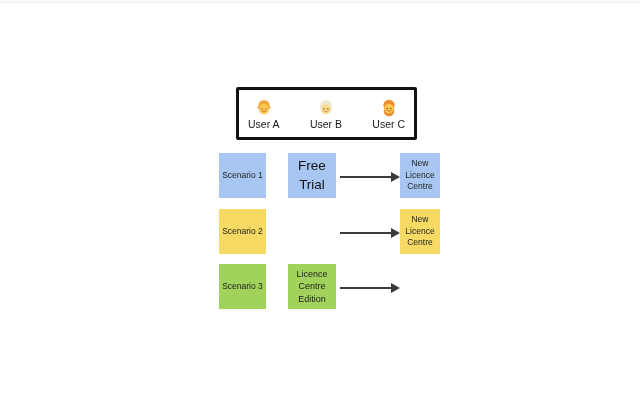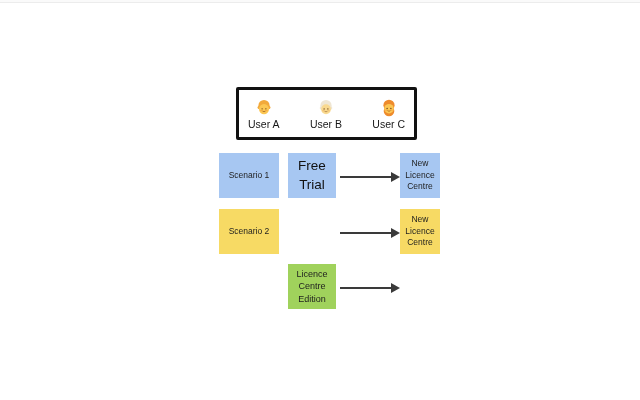--- a/index.html
+++ b/index.html
@@ -27,21 +27,21 @@
   .user svg { width: 18px; height: 18px; display: block; }
   .user-label { font-size: 10.5px; color: #161616; white-space: nowrap; }
 
   
   .sticky {
     position: absolute; height: 45px;
     display: flex; align-items: center; justify-content: center;
     text-align: center; padding: 2px;
     font-size: 8.5px; line-height: 1.4; color: #1e1e1e;
   }
-  .col-left  { left: 219px; width: 60px; }
+  .col-left  { left: 219px; width: 47px; }
   .col-mid   { left: 288px; width: 48px; font-size: 9px; }
   .col-right { left: 400px; width: 40px; }
   .r1 { top: 153px; }
   .r2 { top: 209px; }
   .r3 { top: 264px; }
   .c-blue   { background: #A7C7F2; }
   .c-yellow { background: #F7DA64; }
   .c-green  { background: #A0D25C; }
   .big-text { font-size: 13.5px; line-height: 1.35; color: #111; }
 
@@ -123,17 +123,20 @@
   </div>
 
   <div class="sticky col-left c-yellow r2">
     <span>Scenario 2</span>
   </div>
   <div class="arrow a2"></div>
   <div class="sticky col-right c-yellow r2">
     <span>New Licence Centre</span>
   </div>
 
+  <div class="sticky col-left c-green r3">
+    <span>Scenario 3</span>
+  </div>
   <div class="sticky col-mid c-green r3">
     <span>Licence Centre Edition</span>
   </div>
   <div class="arrow a3"></div>
 </div>
 
 </body></html>

